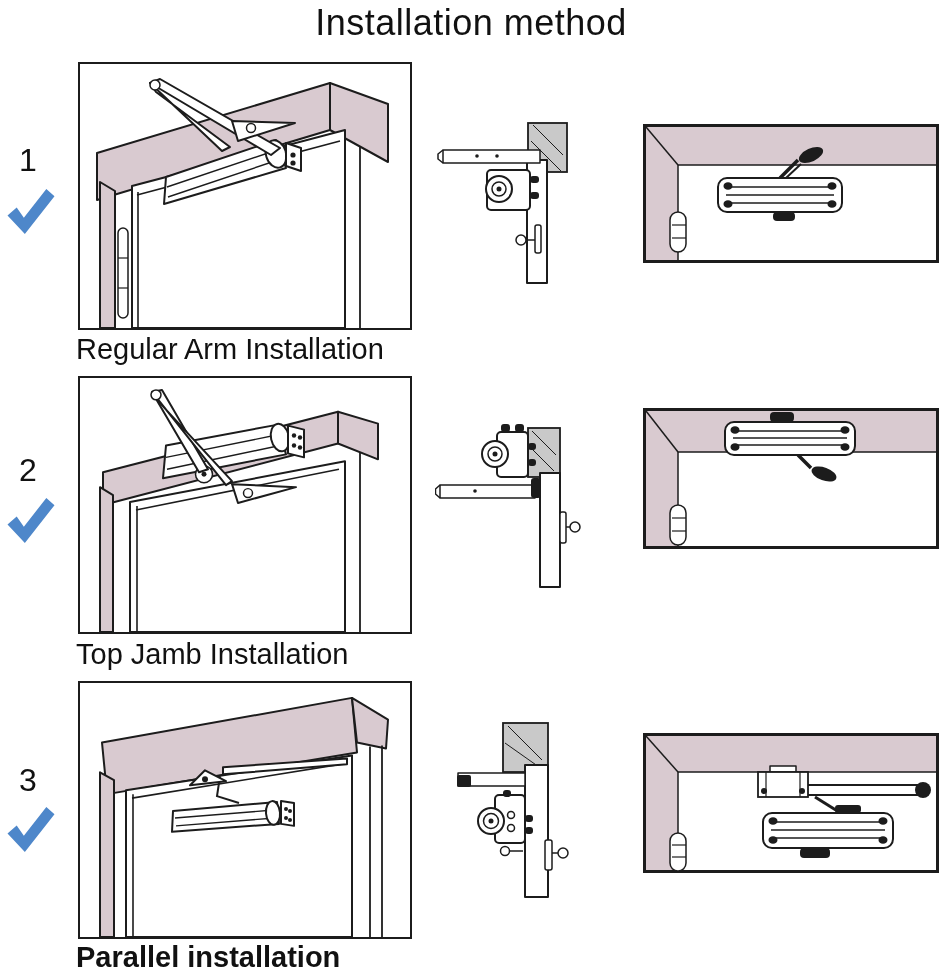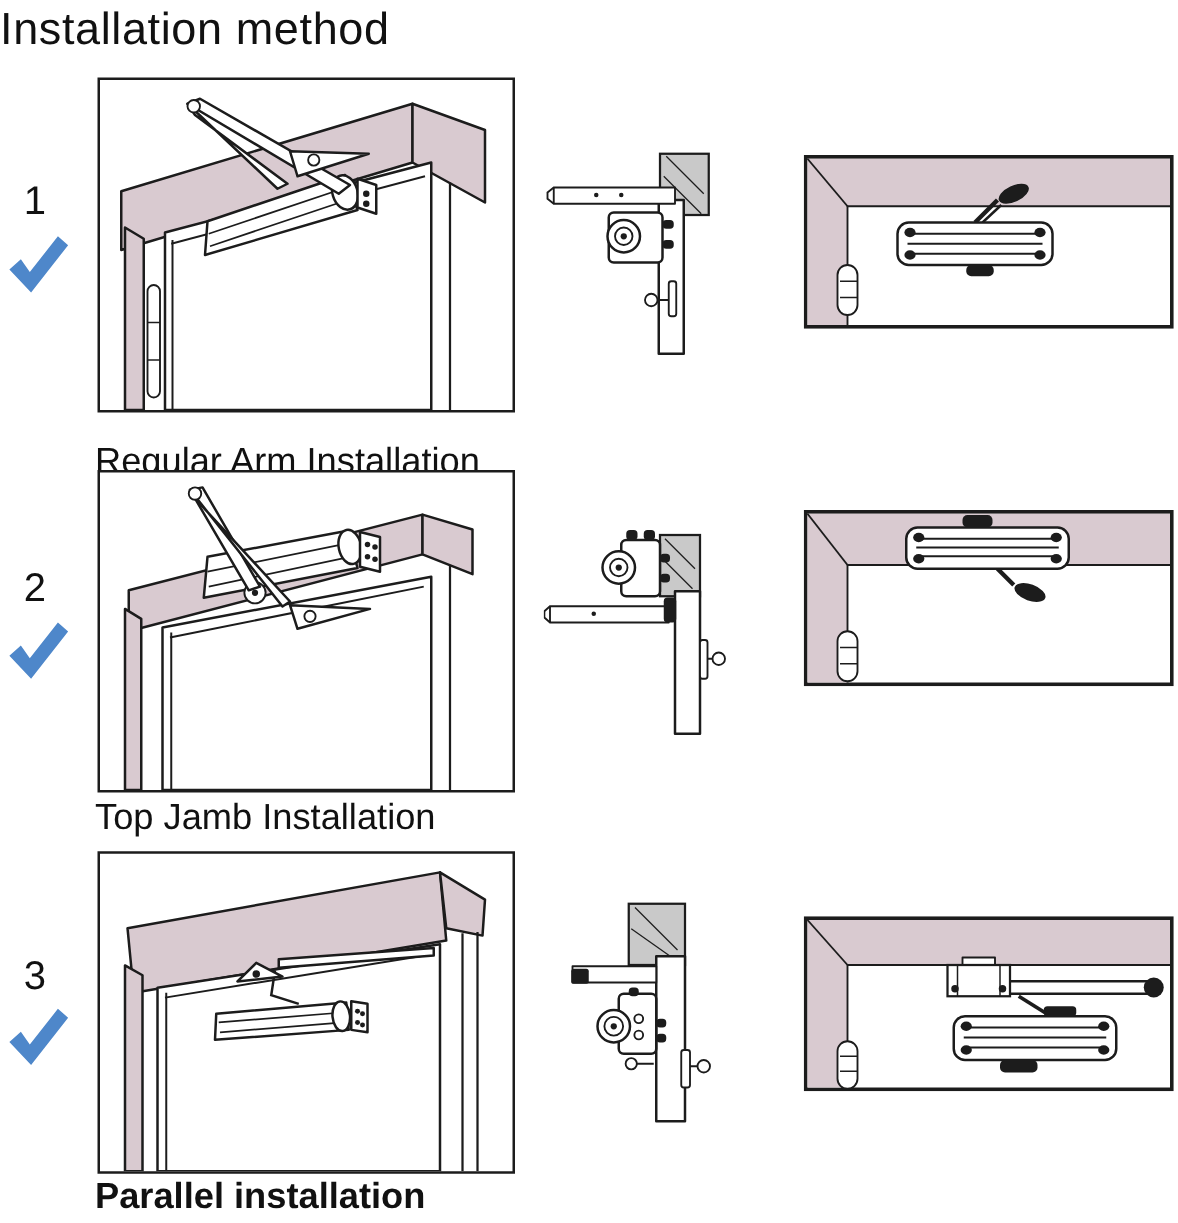--- a/index.html
+++ b/index.html
@@ -10,21 +10,21 @@
     --text:#111111;
     --background:#ffffff;
   }
   html,body{margin:0;padding:0;background:#fff;}
   #canvas{
     position:relative;width:942px;height:978px;background:var(--background);
     font-family:"Liberation Sans",sans-serif;color:var(--text);overflow:hidden;
   }
   .abs{position:absolute;}
   .title{
-    top:2px;left:0;width:100%;text-align:left;
+    top:2px;left:0;width:100%;text-align:center;
     font-size:36px;letter-spacing:0.5px;color:var(--text);
   }
   .step-num{
     width:36px;text-align:center;font-size:32px;color:var(--text);
   }
   .main-box{
     left:78px;width:334px;border:2.5px solid var(--line);
     box-sizing:border-box;background:#fff;
   }
   .main-box svg{display:block;width:100%;height:100%;}
@@ -85,21 +85,21 @@
 
         <g>
           <polygon class="wh" points="70,19 80,15 200,84 191,91"></polygon>
           <polygon class="wh" points="70,19 76,28 150,83 142,87"></polygon>
           <polygon class="wh" points="152,57 215,59 158,77"></polygon>
           <circle class="wh15" cx="75" cy="21" r="5"></circle>
           <circle class="wh15" cx="171" cy="64" r="4.5"></circle>
         </g>
       </svg>
     </div>
-    <div class="abs caption" style="top:333px;margin-top:20px;">Regular Arm Installation</div>
+    <div class="abs caption" style="top:333px;">Regular Arm Installation</div>
 
     <svg class="abs" style="left:435px;top:113px;" width="155" height="182" viewBox="0 0 155 182">
       <rect class="gray" x="93" y="10" width="39" height="49"></rect>
       <line class="ln" stroke-width="1" stroke="#e6e6e6" x1="98" y1="12" x2="128" y2="42"></line>
       <line class="ln" stroke-width="1" stroke="#e6e6e6" x1="96" y1="28" x2="126" y2="58"></line>
       <rect class="wh" x="92" y="47" width="20" height="123"></rect>
       <g>
         <rect class="wh15" x="8" y="37" width="97" height="13"></rect>
         <polyline class="ln" stroke-width="1.5" points="8,37 3,41 3,46 8,50"></polyline>
         <circle class="blk" cx="42" cy="43" r="1.8"></circle>

